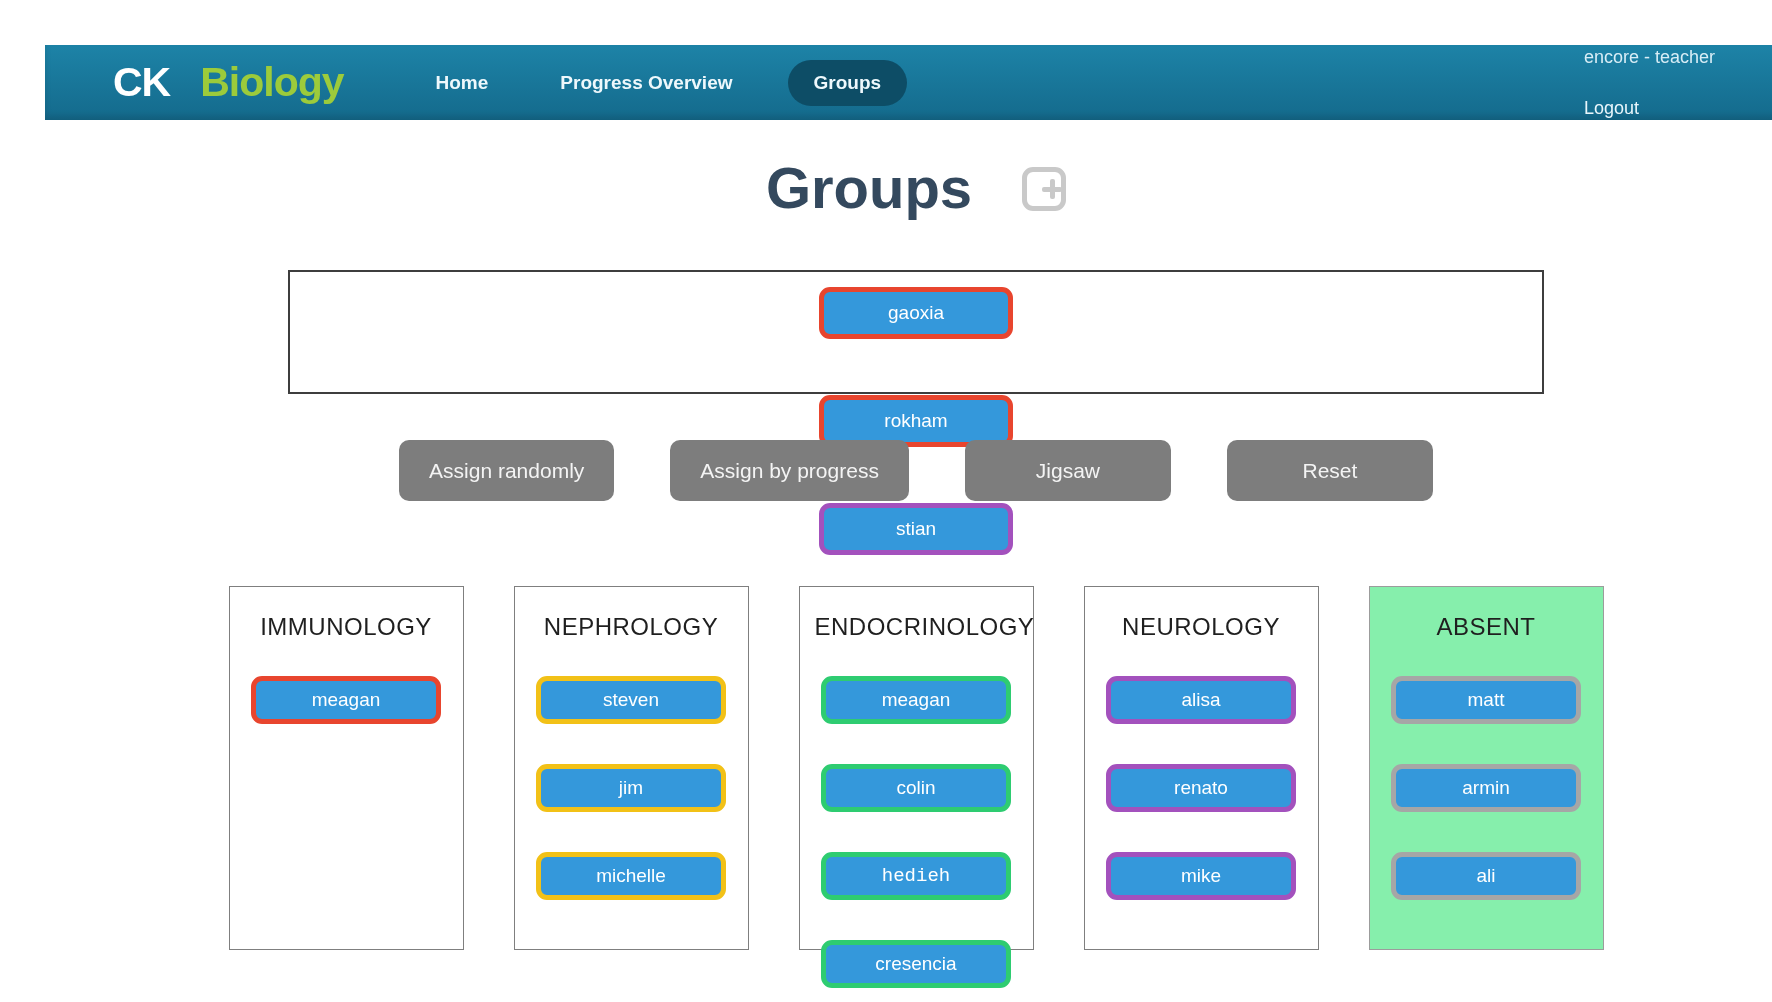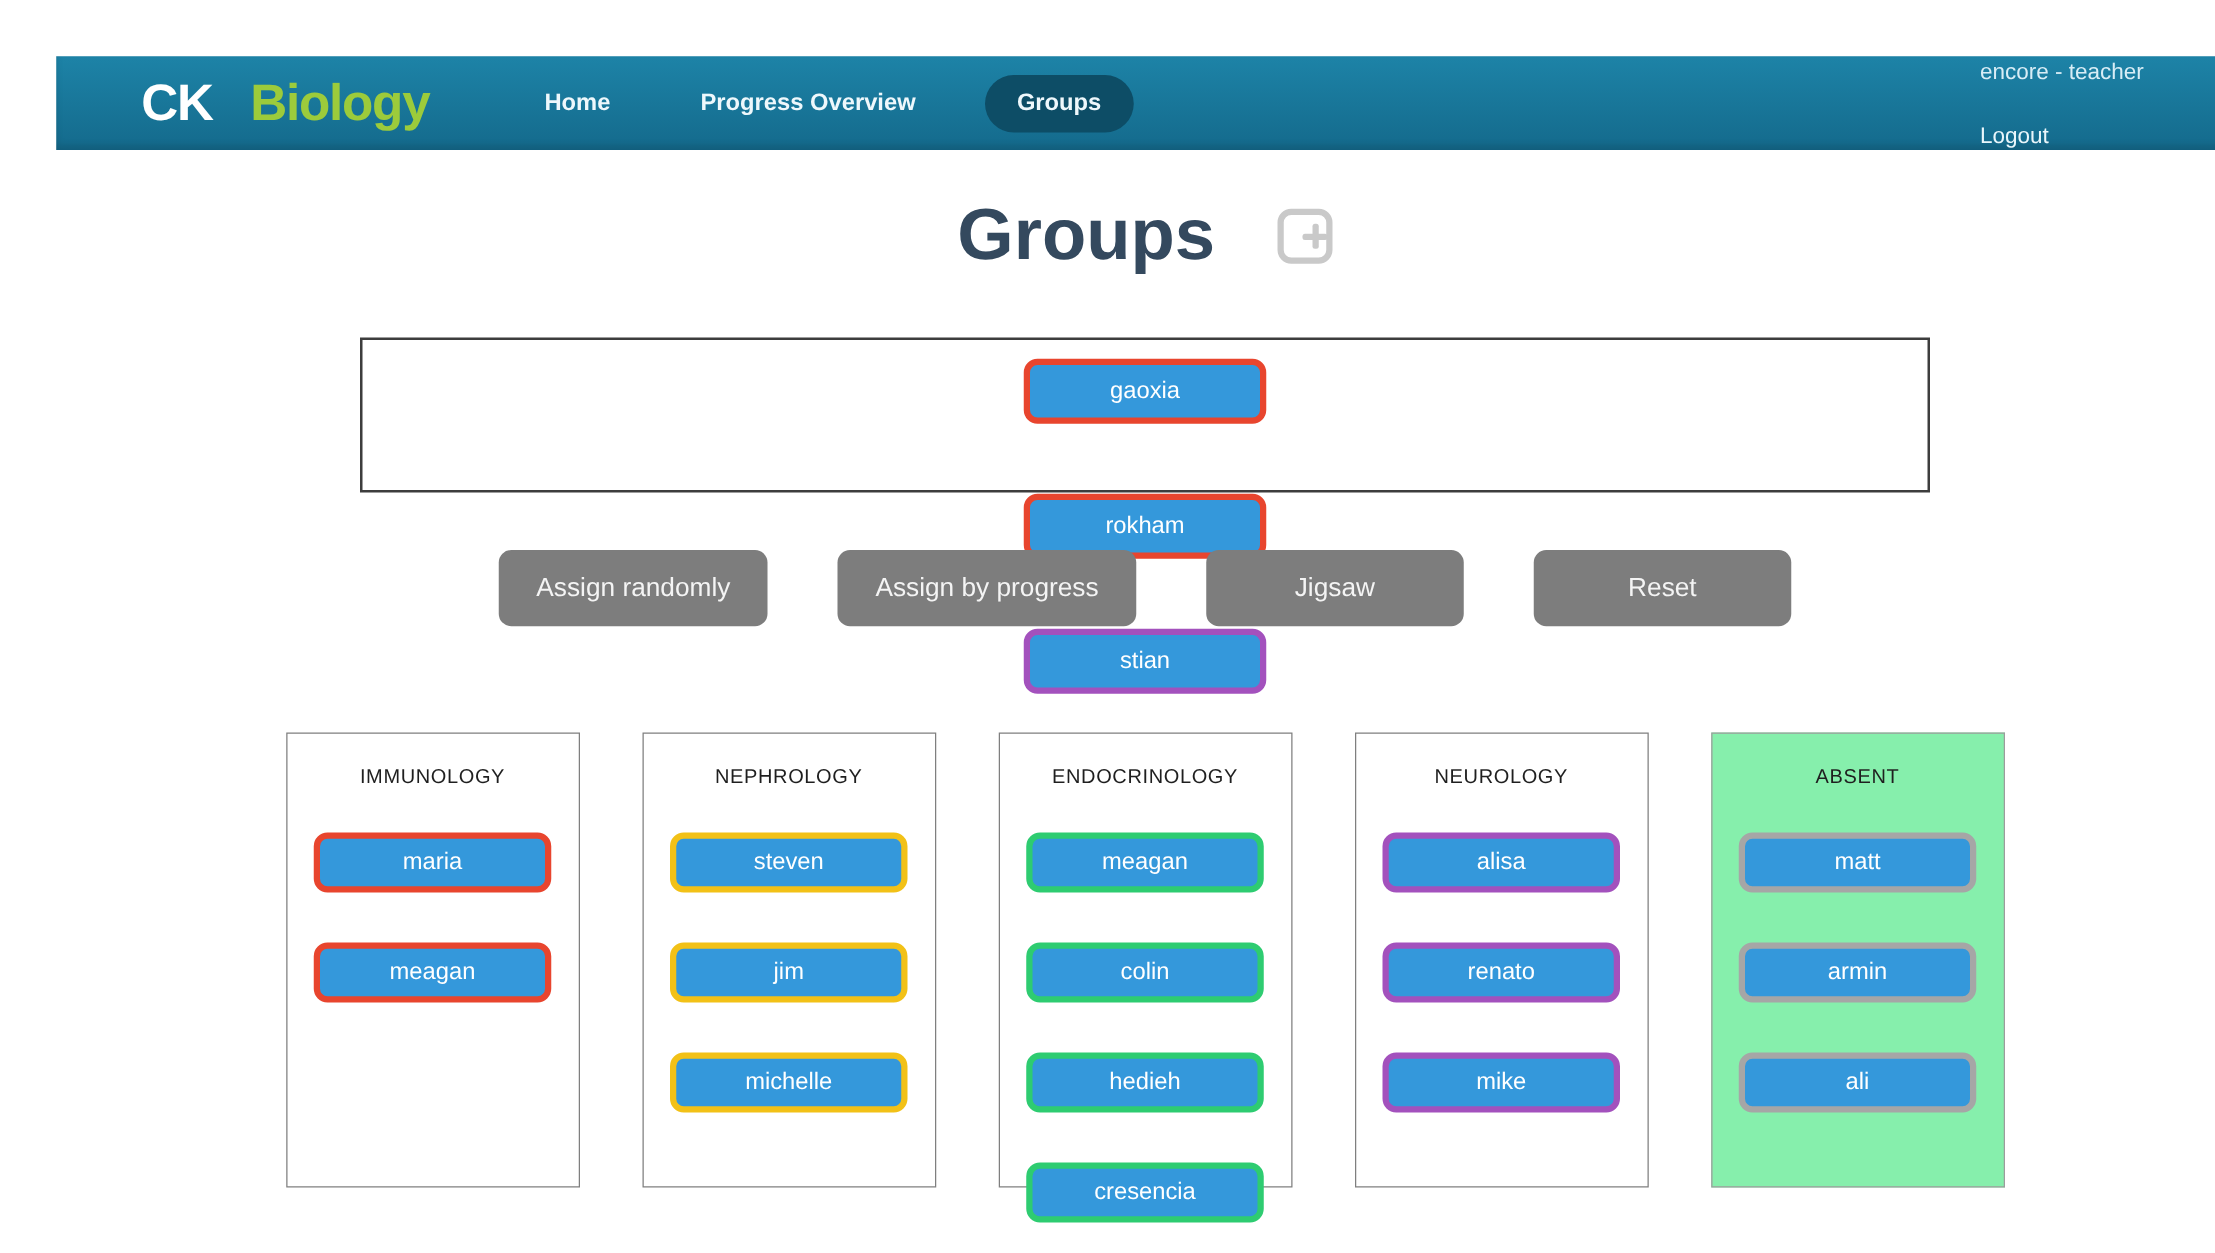--- a/index.html
+++ b/index.html
@@ -160,21 +160,21 @@
     border: 1px solid #7f7f7f;
     background: #ffffff;
   }
   .group-column.absent {
     background: #86efac;
     border-color: #9c9c9c;
   }
   .group-title {
     text-align: center;
     margin-top: 26px;
-    font-size: 16px;
+    font-size: 24px;
     letter-spacing: 0.5px;
     color: #1f1f1f;
   }
   .group-pills {
     margin-top: 20px;
     display: flex;
     flex-direction: column;
     align-items: center;
     gap: 10px;
   }
@@ -217,38 +217,37 @@
       <button class="action-btn">Assign randomly</button>
       <button class="action-btn">Assign by progress</button>
       <button class="action-btn">Jigsaw</button>
       <button class="action-btn">Reset</button>
     </div>
 
   <div class="groups-row" id="groups">
       <section class="group-column">
         <div class="group-title">IMMUNOLOGY</div>
         <div class="group-pills">
-          <div class="pill" style="border-color: rgb(232, 69, 46);">maria</div>
           <div class="pill" style="border-color: rgb(232, 69, 46);">meagan</div>
         </div>
       </section>
       <section class="group-column">
         <div class="group-title">NEPHROLOGY</div>
         <div class="group-pills">
           <div class="pill" style="border-color: rgb(242, 193, 23);">steven</div>
           <div class="pill" style="border-color: rgb(242, 193, 23);">jim</div>
           <div class="pill" style="border-color: rgb(242, 193, 23);">michelle</div>
         </div>
       </section>
       <section class="group-column">
         <div class="group-title">ENDOCRINOLOGY</div>
         <div class="group-pills">
           <div class="pill" style="border-color: rgb(46, 204, 113);">meagan</div>
           <div class="pill" style="border-color: rgb(46, 204, 113);">colin</div>
-          <div class="pill" style="border-color: rgb(46, 204, 113);">hedieh</div>
+          <div class="pill" style="border-color: rgb(46, 204, 113); font-family: Liberation Mono, monospace;">hedieh</div>
           <div class="pill" style="border-color: rgb(46, 204, 113);">cresencia</div>
         </div>
       </section>
       <section class="group-column">
         <div class="group-title">NEUROLOGY</div>
         <div class="group-pills">
           <div class="pill" style="border-color: rgb(163, 81, 189);">alisa</div>
           <div class="pill" style="border-color: rgb(163, 81, 189);">renato</div>
           <div class="pill" style="border-color: rgb(163, 81, 189);">mike</div>
         </div>

